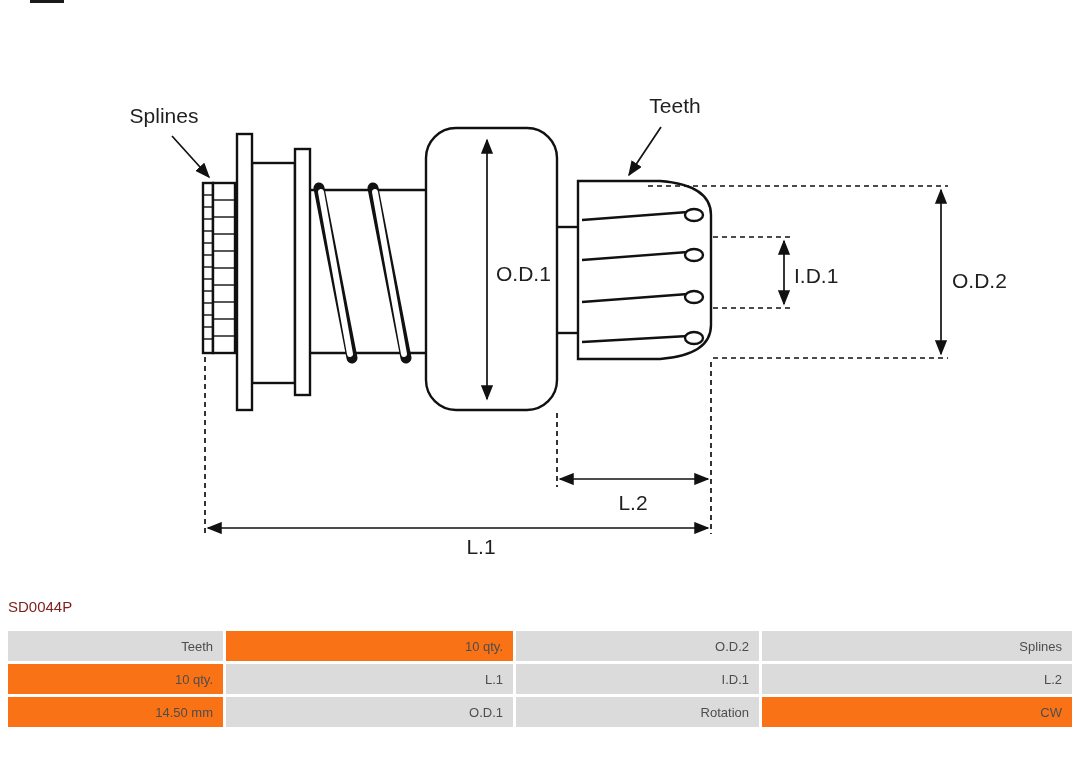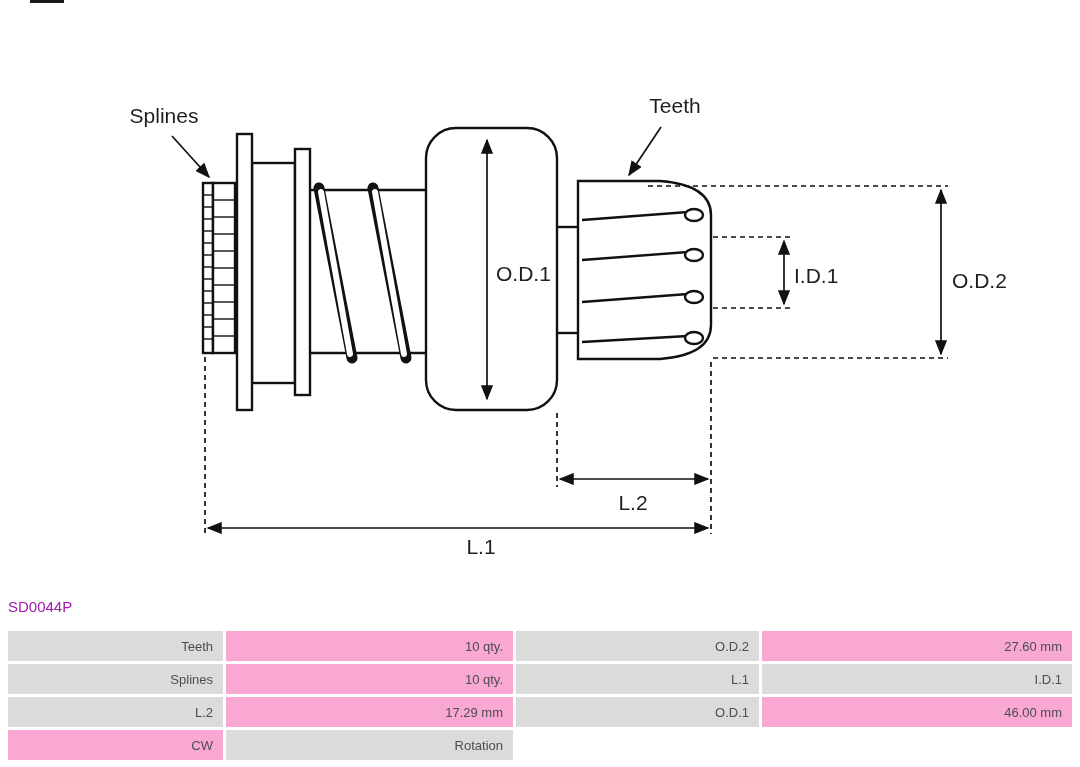--- a/index.html
+++ b/index.html
@@ -13,28 +13,28 @@
   
   .part rect,.part path,.part ellipse{fill:#ffffff;stroke:#111111;stroke-width:2.4;}
   .part line{stroke:#111111;stroke-width:2.4;}
   .part line.thin{stroke-width:1.4;}
   .coil-outer{stroke:#111111;stroke-width:11;stroke-linecap:round;}
   .coil-inner{stroke:#ffffff;stroke-width:6;stroke-linecap:round;}
   .dash line{stroke:#111111;stroke-width:1.7;stroke-dasharray:5 4;}
   .dim line{stroke:#111111;stroke-width:1.7;}
   .drawing-svg text{font-family:"Liberation Sans", sans-serif;font-size:21px;fill:#1f1f1f;}
 
-  .part-number{position:absolute;left:8px;top:598px;font-size:15px;color:#a21caf;}
+  .part-number{position:absolute;left:8px;top:598px;font-size:15px;color:#7f1d1d;}
 
   .specs-table{position:absolute;left:8px;top:631px;width:1064px;display:grid;
     grid-template-columns:215px 287px 243px 1fr;gap:3px;background:#ffffff;}
   .specs-table .cell{height:30px;display:flex;align-items:center;justify-content:flex-end;
     padding-right:10px;box-sizing:border-box;font-size:13px;color:#4d4d4d;}
   .specs-table .lbl{background:#dbdbdb;}
-  .specs-table .val{background:#f9a8d4;}
+  .specs-table .val{background:#f97316;}
 </style>
 </head>
 <body>
 
 <div class="stage">
 
   <div class="logo-fragment"></div>
 
   <svg class="drawing-svg" width="1080" height="585" viewBox="0 0 1080 585" xmlns="http://www.w3.org/2000/svg">
     <defs>
@@ -140,29 +140,27 @@
     <text x="633" y="510" text-anchor="middle">L.2</text>
     <text x="481" y="554" text-anchor="middle">L.1</text>
   </svg>
 
   <div class="part-number">SD0044P</div>
 
   <div class="specs-table">
     <div class="cell lbl">Teeth</div>
     <div class="cell val">10 qty.</div>
     <div class="cell lbl">O.D.2</div>
-    <div class="cell val">27.60 mm</div>
 
     <div class="cell lbl">Splines</div>
     <div class="cell val">10 qty.</div>
     <div class="cell lbl">L.1</div>
 
     <div class="cell lbl">I.D.1</div>
     <div class="cell lbl">L.2</div>
-    <div class="cell val">17.29 mm</div>
+    <div class="cell val">14.50 mm</div>
 
     <div class="cell lbl">O.D.1</div>
-    <div class="cell val">46.00 mm</div>
+    <div class="cell lbl">Rotation</div>
     <div class="cell val">CW</div>
-    <div class="cell lbl">Rotation</div>
   </div>
 
 </div>
 
 </body></html>

